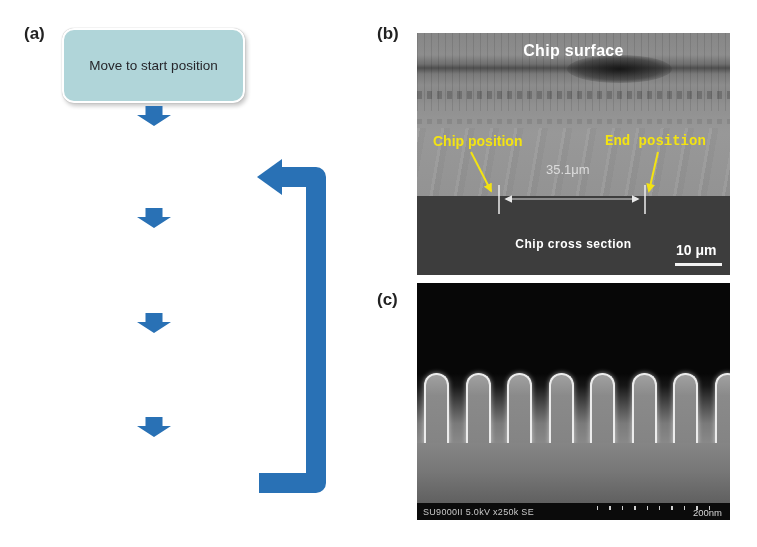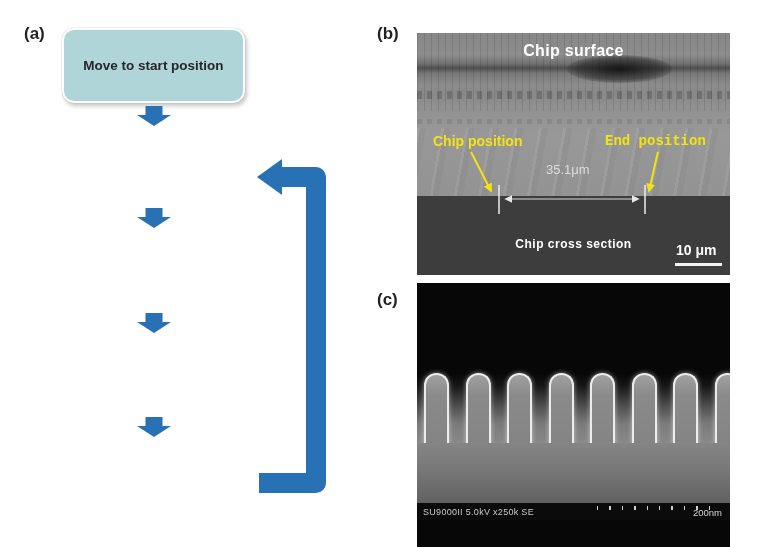--- a/index.html
+++ b/index.html
@@ -10,21 +10,21 @@
   .panel-label { position:absolute; font-weight:bold; font-size:17px; color:#222; }
   .pl-a { left:24px; top:24px; }
   .pl-b { left:377px; top:24px; }
   .pl-c { left:377px; top:290px; }
 
   
   .fc-box { position:absolute; left:62px; width:183px; box-sizing:border-box;
             background:#b0d5d9; border:2px solid #ffffff; border-radius:12px;
             box-shadow:2px 3px 4px rgba(0,0,0,0.22), 0 0 1px rgba(110,110,110,0.6);
             display:flex; align-items:center; justify-content:center; }
-  .fc-box span { text-align:center; font-weight:bold; font-size:13.5px; line-height:17px;
+  .fc-box span { text-align:center; font-weight:normal; font-size:13.5px; line-height:17px;
                  color:#26262b; white-space:pre-line; padding:0 2px; }
   .fcb1 { top:28px;  height:75px; }
   .fcb2 { top:130px; height:75px; }
   .fcb3 { top:234px; height:76px; }
   .fcb4 { top:339px; height:74px; }
   .fcb5 { top:443px; height:77px; }
 
   .fc-arrow { position:absolute; left:137px; }
   .loop-arrow { position:absolute; left:240px; top:140px; }
 
@@ -51,21 +51,21 @@
                color:#fff; font-weight:bold; font-size:16px; letter-spacing:.3px; }
   .b-start { position:absolute; left:16px; top:100px; color:#f3e312; font-weight:bold; font-size:14px; }
   .b-end   { position:absolute; left:188px; top:100px; color:#f3e312; font-weight:bold; font-size:14px;font-family:Liberation Mono, monospace; }
   .b-meas  { position:absolute; left:129px; top:129px; color:#dcdcdc; font-size:13px; }
   .b-cross { position:absolute; top:204px; left:0; width:100%; text-align:center;
              color:#fff; font-weight:bold; font-size:12px; letter-spacing:.5px; }
   .b-scale-label { position:absolute; left:259px; top:209px; color:#fff; font-weight:bold; font-size:14px; }
   .b-scale-bar   { position:absolute; left:258px; top:230px; width:47px; height:3px; background:#f2f2f2; }
 
   
-  .c-img { position:absolute; left:417px; top:283px; width:313px; height:264px;
+  .c-img { position:absolute; left:417px; top:283px; width:313px; height:237px;
            background:#070707; overflow:hidden; }
   .c-band { position:absolute; left:0; top:90px; width:100%; height:70px;
            background:linear-gradient(180deg,#060606 0%,#161616 18%,#4a4a4a 45%,#7a7a7a 72%,#898989 100%); }
   .c-pillar { position:absolute; top:90px; width:25px; height:71px; box-sizing:border-box;
            background:linear-gradient(180deg,#a0a0a0,#8a8a8a 30%,#848484);
            border:2.5px solid #ececec; border-bottom:none; border-radius:12px 12px 0 0;
            box-shadow:0 0 5px rgba(255,255,255,0.55); }
   .c-substrate { position:absolute; left:0; top:160px; width:100%; height:60px;
            background:linear-gradient(180deg,#858585 0%,#787878 45%,#606060 100%); }
   .c-infobar { position:absolute; left:0; top:220px; width:100%; height:17px; background:#0b0b0b; }

